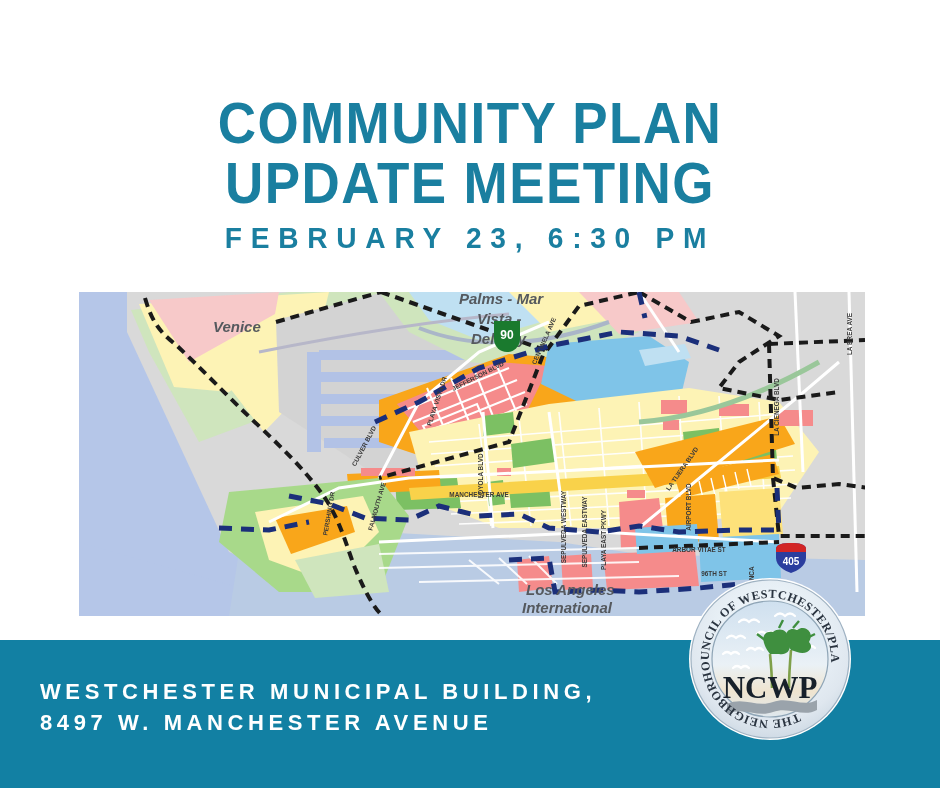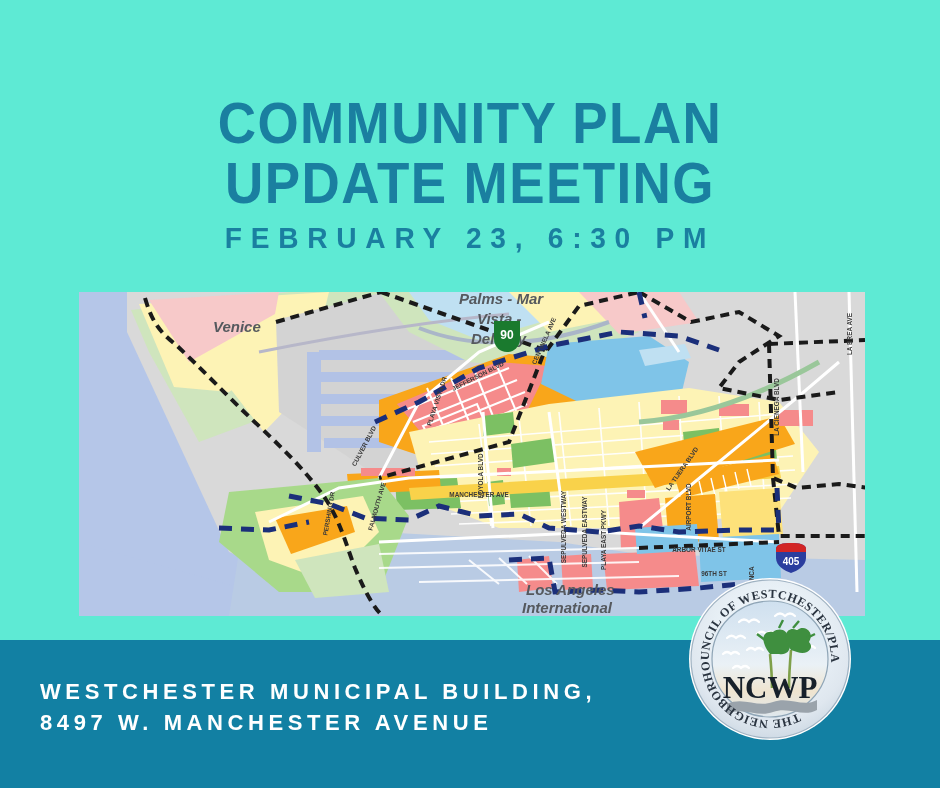--- a/index.html
+++ b/index.html
@@ -2,21 +2,21 @@
 <html><head>
 <meta charset="utf-8">
 <style>
   html,body{margin:0;padding:0;}
   body{
     width:940px;height:788px;overflow:hidden;
     background:#bcd1ef;
     font-family:"Liberation Sans", sans-serif;
     position:relative;
   }
-  #poster{position:absolute;inset:0;width:940px;height:788px;background:#5eead4;}
+  #poster{position:absolute;inset:0;width:940px;height:788px;background:#ffffff;}
 
   
   .headline{
     position:absolute;left:0;top:94px;width:940px;text-align:center;
     color:#1a7fa0;
   }
   .headline .l1,.headline .l2{
     display:block;
     font-family:"Liberation Sans", sans-serif;
     font-weight:bold;

